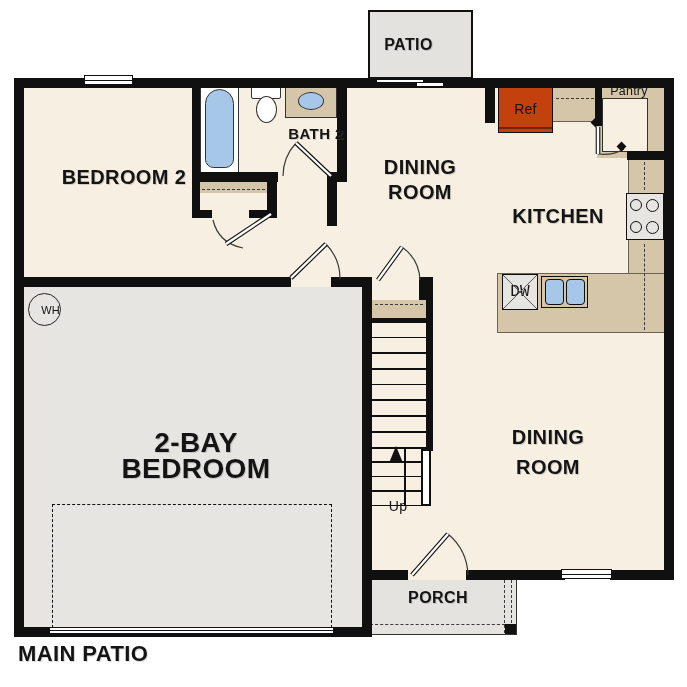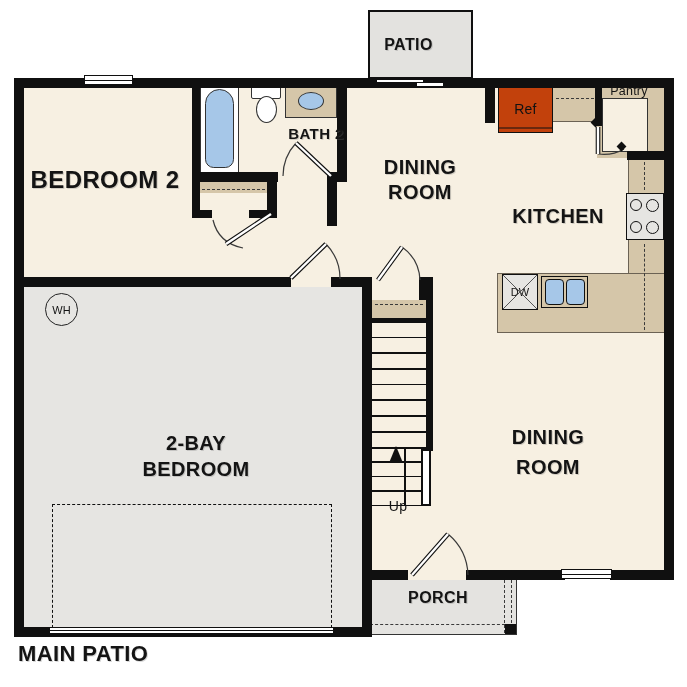--- a/index.html
+++ b/index.html
@@ -50,21 +50,21 @@
 
   <div class="abs" style="left:498px;top:85px;width:55px;height:48px;background:#c2410c;border:1.5px solid #101010;display:flex;align-items:center;justify-content:center;">
     <span class="sm" style="font-size:14px;">Ref</span>
   </div>
   <div class="abs" style="left:626px;top:193px;width:38px;height:47px;background:#e6e5e2;border:1.5px solid #101010;"></div>
   <div class="abs" style="left:630px;top:199px;width:12px;height:12px;border:1.3px solid #101010;border-radius:50%;"></div>
   <div class="abs" style="left:646px;top:199px;width:13px;height:13px;border:1.3px solid #101010;border-radius:50%;"></div>
   <div class="abs" style="left:630px;top:221px;width:12px;height:12px;border:1.3px solid #101010;border-radius:50%;"></div>
   <div class="abs" style="left:646px;top:221px;width:13px;height:13px;border:1.3px solid #101010;border-radius:50%;"></div>
   <div class="abs" style="left:502px;top:274px;width:36px;height:36px;background:#e6e5e2;border:1.5px solid #101010;display:flex;align-items:center;justify-content:center;">
-    <span class="sm" style="font-size:11px;background:rgba(230,229,226,.85);padding:0 1px;">DW</span>
+    <span class="sm" style="font-size:16px;background:rgba(230,229,226,.85);padding:0 1px;font-family:Liberation Mono, monospace;">DW</span>
   </div>
   <div class="abs" style="left:541px;top:276px;width:47px;height:32px;border:1px solid #101010;"></div>
   <div class="abs blue" style="left:545px;top:279px;width:19px;height:26px;border:1px solid #101010;border-radius:4px;"></div>
   <div class="abs blue" style="left:566px;top:279px;width:19px;height:26px;border:1px solid #101010;border-radius:4px;"></div>
 
   <div class="abs" style="left:200px;top:84px;width:39px;height:89px;background:#ffffff;border:1px solid #333;"></div>
   <div class="abs blue" style="left:205px;top:89px;width:29px;height:79px;border:1.5px solid #333;border-radius:15px 15px 9px 9px;"></div>
   <div class="abs" style="left:251px;top:85px;width:30px;height:14px;background:#fff;border:1.2px solid #333;border-radius:2px;"></div>
   <div class="abs" style="left:256px;top:96px;width:21px;height:27px;background:#fff;border:1.2px solid #333;border-radius:50%;"></div>
   <div class="abs tan" style="left:285px;top:84px;width:52px;height:34px;border:1px solid #333;"></div>
@@ -75,21 +75,21 @@
 
   <div class="abs tan" style="left:372px;top:300px;width:54px;height:20px;"></div>
   <div class="dash-h" style="left:375px;top:304px;width:48px;"></div>
   <div class="abs" style="left:372px;top:318px;width:54px;height:3px;background:#101010;"></div>
   <div class="stairs-upper" style="left:372px;top:321px;width:54px;height:127px;"></div>
   <div class="stairs-lower" style="left:372px;top:447px;width:54px;height:59px;"></div>
   <div class="abs" style="left:404px;top:447px;width:2px;height:58px;background:#101010;"></div>
   <div class="abs" style="left:421px;top:449px;width:10px;height:57px;background:#ffffff;border:2px solid #101010;"></div>
   <div class="abs" style="left:389px;top:446px;width:0;height:0;border-left:7px solid transparent;border-right:7px solid transparent;border-bottom:17px solid #101010;"></div>
 
-  <div class="abs" style="left:28px;top:293px;width:33px;height:33px;border:1.5px solid #222;border-radius:50%;display:flex;align-items:center;justify-content:center;margin-left:17px;">
+  <div class="abs" style="left:28px;top:293px;width:33px;height:33px;border:1.5px solid #222;border-radius:50%;display:flex;align-items:center;justify-content:flex-end;">
     <span class="sm" style="font-size:11px;">WH</span>
   </div>
 
   <div class="abs" style="left:52px;top:504px;width:280px;height:124px;border:1.5px dashed #101010;border-bottom:none;"></div>
 
   <div class="wall" style="left:14px;top:78px;width:660px;height:10px;"></div>
   <div class="wall" style="left:14px;top:78px;width:10px;height:559px;"></div>
   <div class="wall" style="left:14px;top:627px;width:358px;height:10px;"></div>
   <div class="wall" style="left:664px;top:78px;width:10px;height:502px;"></div>
   <div class="wall" style="left:362px;top:570px;width:46px;height:10px;"></div>
@@ -161,33 +161,33 @@
       <rect x="618" y="143" width="7" height="7" transform="rotate(45 621.5 146.5)"></rect>
     </g>
     <g stroke="#555" stroke-width="1">
       <line x1="503" y1="275" x2="537" y2="309"></line>
       <line x1="537" y1="275" x2="503" y2="309"></line>
     </g>
     <line x1="499" y1="128" x2="552" y2="128" stroke="#101010" stroke-width="1.2"></line>
   </svg>
 
   <div class="lbl" style="left:356px;top:36px;width:105px;font-size:16px;">PATIO</div>
-  <div class="lbl" style="left:25px;top:166px;width:160px;font-size:24px;">BEDROOM 2</div>
+  <div class="lbl" style="left:44px;top:166px;width:160px;font-size:20px;">BEDROOM 2</div>
   <div class="lbl" style="left:240px;top:125px;width:100px;font-size:15px;margin-left:26px;">BATH 2</div>
   <div class="lbl" style="left:354px;top:155px;width:132px;font-size:20px;line-height:25px;">
     <div>DINING</div>
     <div>ROOM</div>
   </div>
   <div class="lbl" style="left:497px;top:205px;width:122px;font-size:20px;">KITCHEN</div>
   <div class="lbl sm" style="left:598px;top:84px;width:62px;font-size:12.5px;">Pantry</div>
   <div class="lbl" style="left:478px;top:422px;width:140px;font-size:20px;line-height:30px;">
     <div>DINING</div>
     <div>ROOM</div>
   </div>
-  <div class="lbl" style="left:113px;top:430px;width:166px;font-size:20px;line-height:26px;">
+  <div class="lbl" style="left:113px;top:430px;width:166px;font-size:28px;line-height:26px;">
     <div>2-BAY</div>
     <div>BEDROOM</div>
   </div>
   <div class="lbl sm" style="left:376px;top:498px;width:44px;font-size:14px;">Up</div>
   <div class="lbl" style="left:388px;top:589px;width:100px;font-size:16px;">PORCH</div>
   <div class="lbl" style="left:18px;top:641px;width:240px;font-size:22px;text-align:left;">MAIN PATIO</div>
 
 </div>
 
 </body></html>

